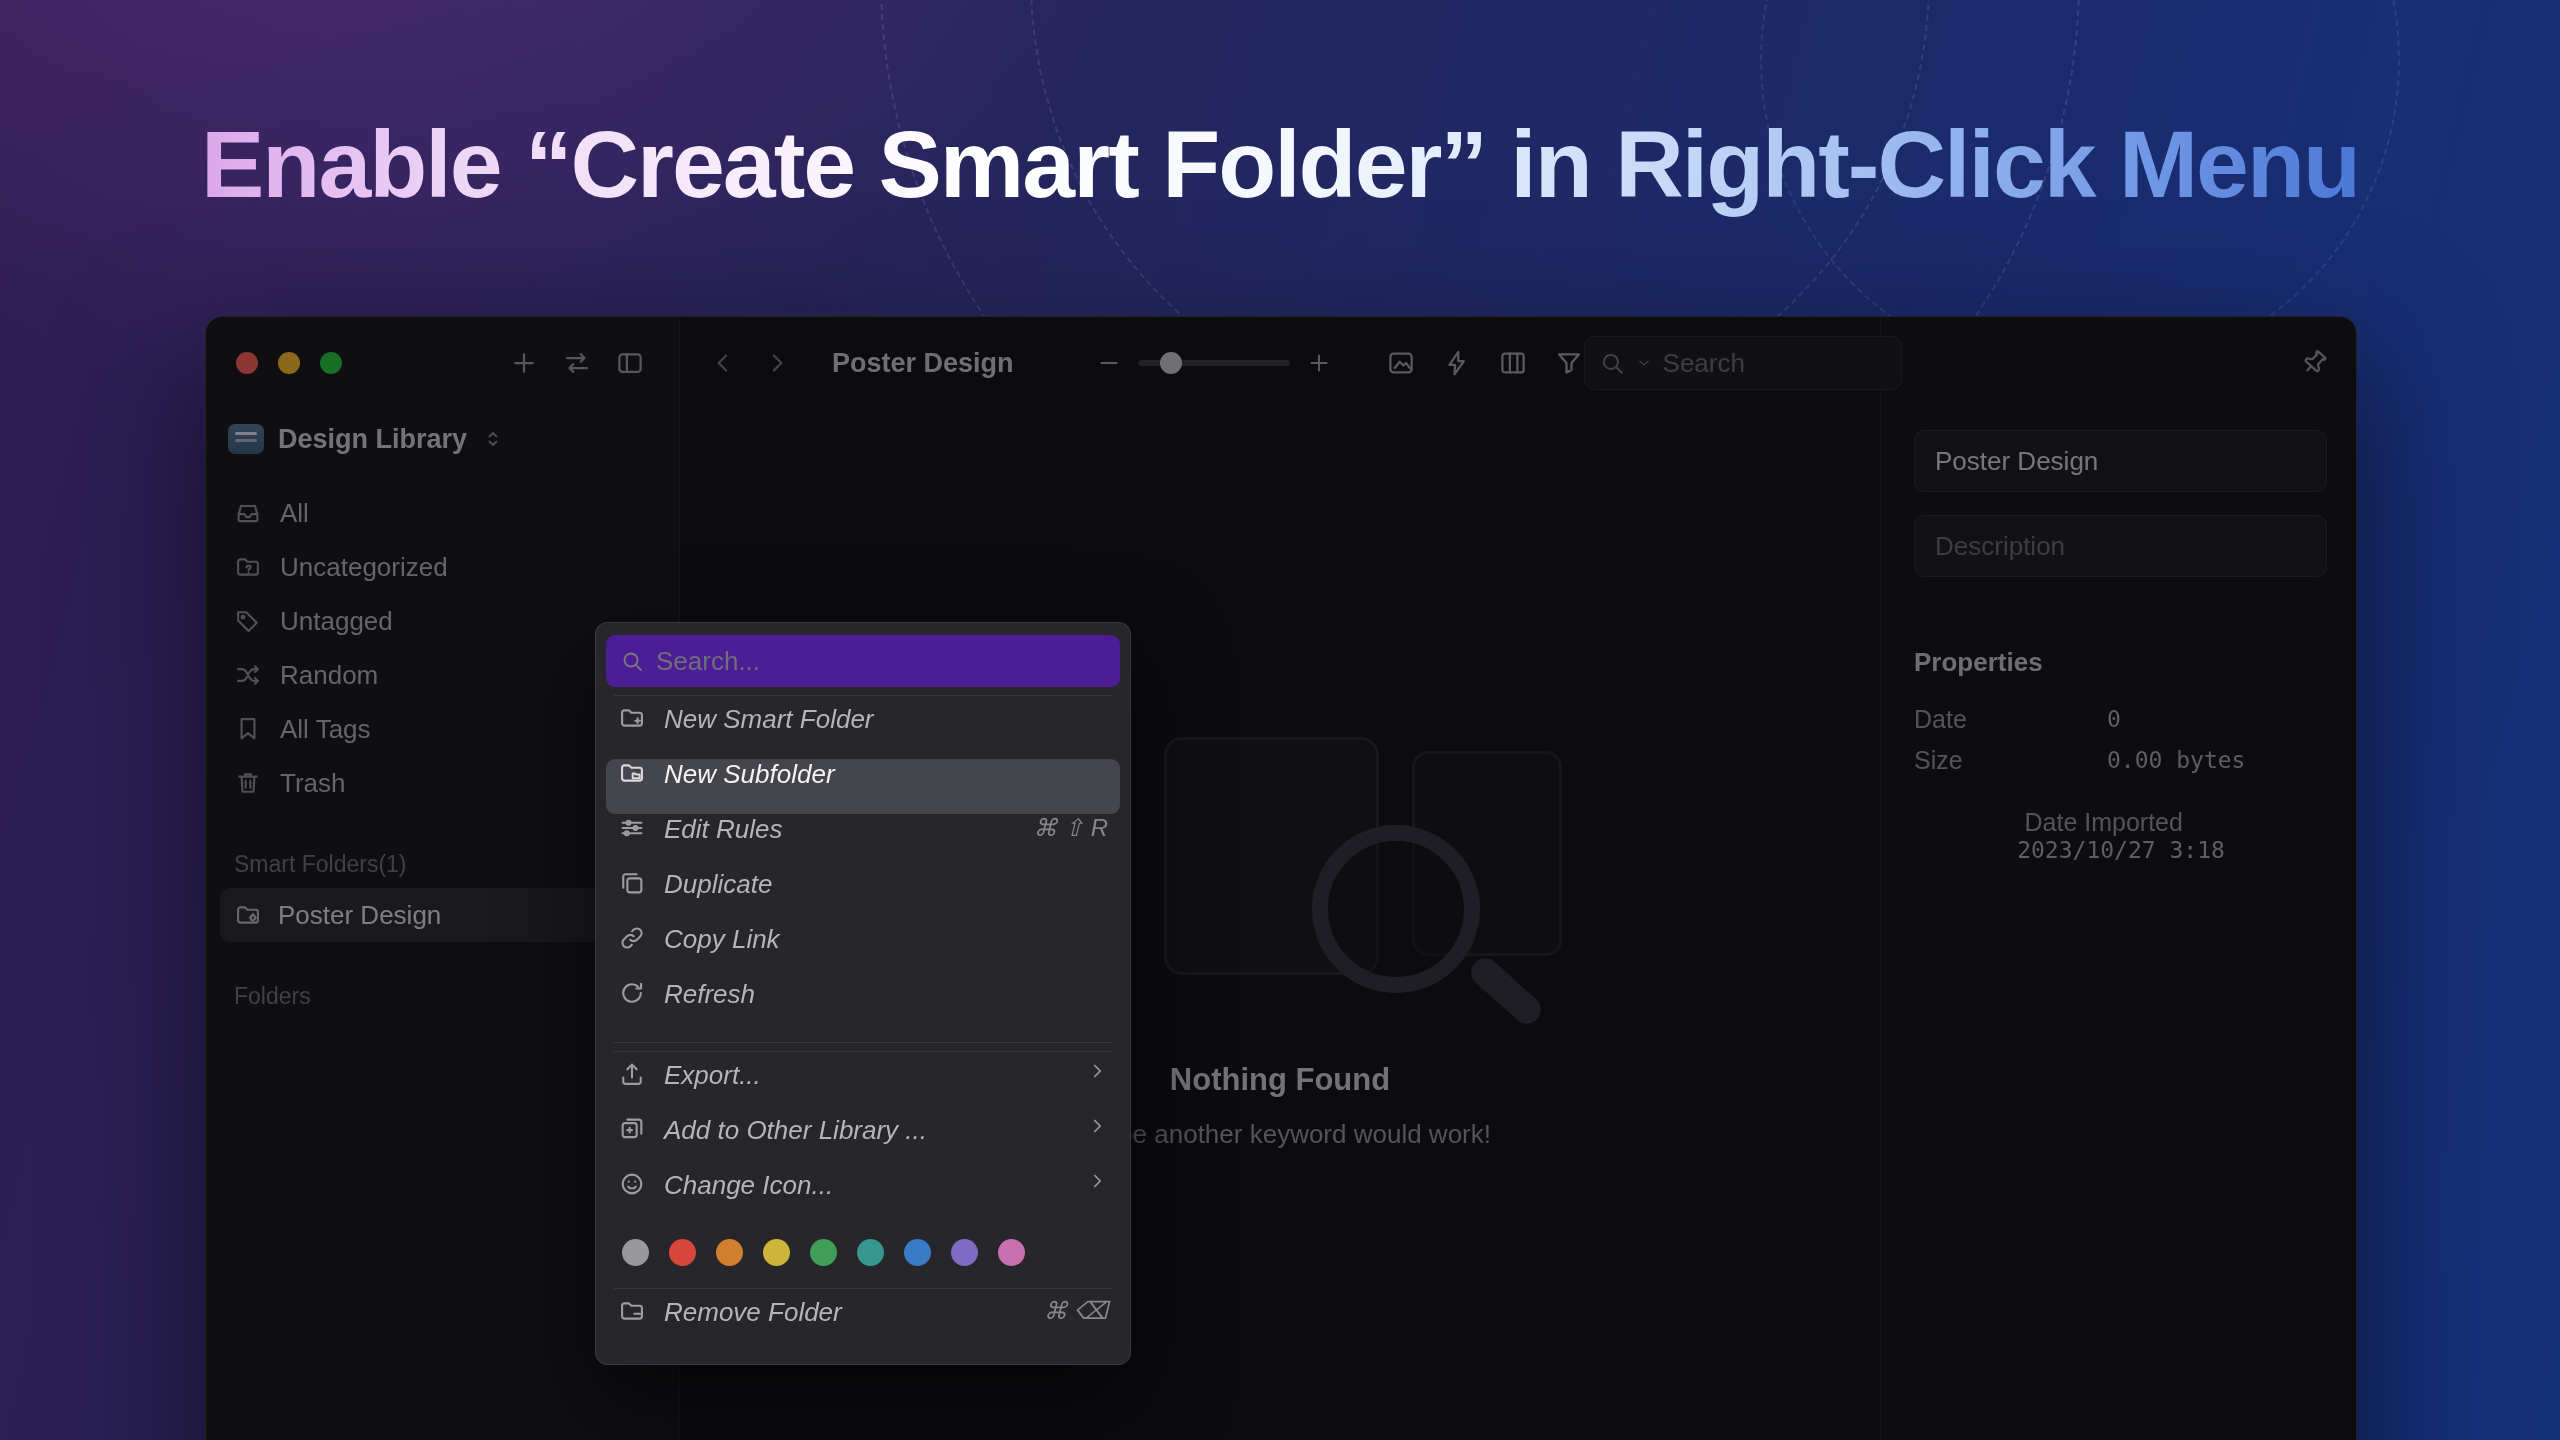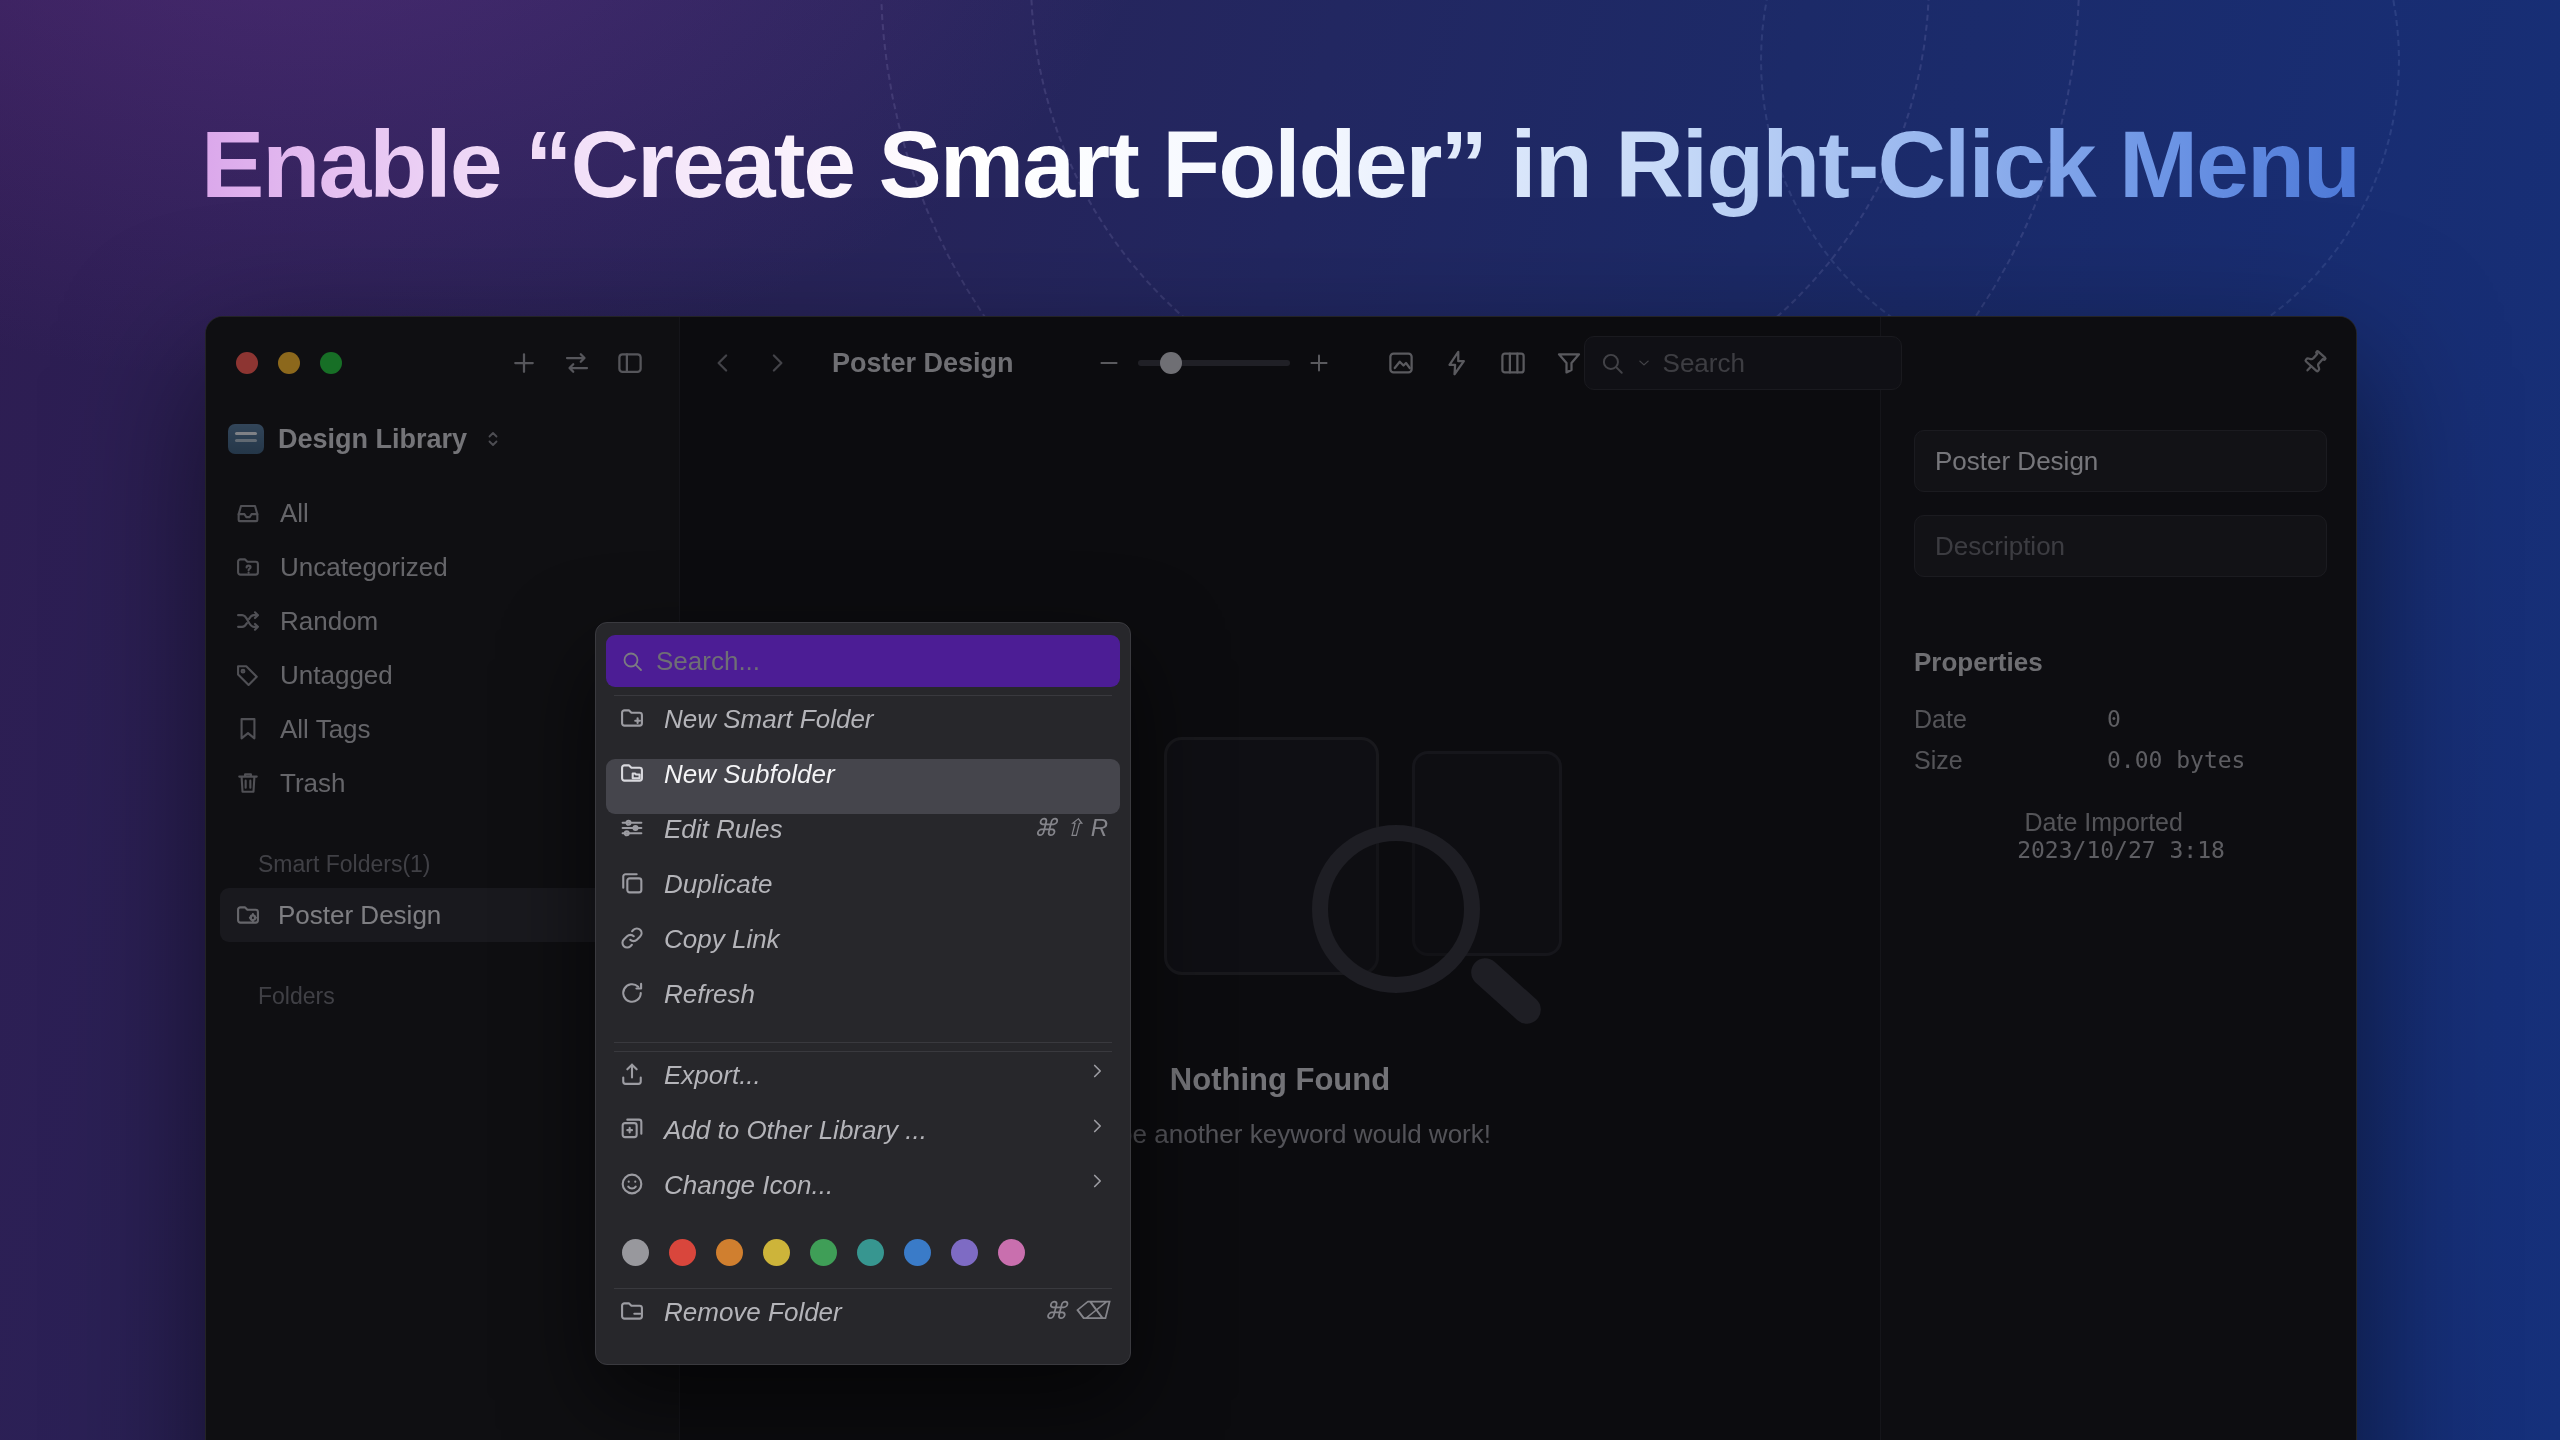--- a/index.html
+++ b/index.html
@@ -56,21 +56,21 @@
   .library-row { position:absolute; left:22px; top:96px; height:52px; display:flex; align-items:center; gap:14px; }
   .lib-badge { width:36px; height:30px; border-radius:7px; background:linear-gradient(180deg,#5a7d9e,#41627f); position:relative; }
   .lib-badge::before { content:""; position:absolute; left:7px; right:7px; top:8px; height:3px; border-radius:2px; background:rgba(255,255,255,0.85); box-shadow:0 7px 0 rgba(255,255,255,0.55); }
   .lib-name { font-size:27px; font-weight:600; color:#d2d2d6; }
   .updown { color:#8b8b90; }
 
   .sb-list { position:absolute; left:0; top:169px; width:100%; }
   .sb-item { height:54px; display:flex; align-items:center; gap:18px; padding-left:28px; font-size:26px; color:#b6b6ba; }
   .sb-item svg { color:#909095; }
 
-  .sb-header { position:absolute; left:28px; font-size:23px; color:#737379;margin-left:24px; }
+  .sb-header { position:absolute; left:28px; font-size:23px; color:#737379; }
   .sb-selected { position:absolute; left:14px; right:20px; top:571px; height:54px; background:#2d2d32; border-radius:9px; display:flex; align-items:center; gap:16px; padding:0 14px; font-size:26px; color:#e3e3e7; }
   .sb-selected svg { color:#b9b9be; }
 
   .illus { position:absolute; left:484px; top:420px; width:390px; height:310px; }
   .card-front { position:absolute; left:0; top:0; width:215px; height:238px; background:#1b1b1f; border:3px solid #2c2c31; border-radius:18px; }
   .card-back { position:absolute; left:248px; top:14px; width:150px; height:205px; background:#18181c; border:3px solid #27272c; border-radius:16px; }
   .glass { position:absolute; left:148px; top:88px; width:168px; height:168px; border:16px solid #35353c; border-radius:50%; background:rgba(22,22,26,0.4); }
   .glass-handle { position:absolute; left:300px; top:240px; width:84px; height:28px; background:#35353c; border-radius:14px; transform:rotate(42deg); }
   .empty-title { position:absolute; left:0; right:0; top:745px; text-align:center; font-size:31px; font-weight:700; color:#cfcfd4; }
   .empty-sub { position:absolute; left:0; right:0; top:802px; text-align:center; font-size:26px; color:#96969c; }
@@ -162,32 +162,32 @@
       <div class="sb-item">
         <svg class="ic" width="28" height="28" viewBox="0 0 24 24">
             <path d="M3.5 7.5c0-1.1.9-2 2-2h4l2 2h7a2 2 0 0 1 2 2v7a2 2 0 0 1-2 2h-13a2 2 0 0 1-2-2v-9z"></path>
             <path d="M10.8 12.4c0-.9.8-1.6 1.7-1.6s1.7.6 1.7 1.5c0 1.1-1.7 1.3-1.7 2.4"></path>
             <path d="M12.5 16.8v.2"></path>
           </svg>
         <span>Uncategorized</span>
       </div>
       <div class="sb-item">
         <svg class="ic" width="28" height="28" viewBox="0 0 24 24">
+            <path d="M3.5 11.5v-7h7l9 9-7 7-9-9z"></path>
+            <circle cx="7.7" cy="8.7" r="1.2"></circle>
+          </svg>
+        <span>Untagged</span>
+      </div>
+      <div class="sb-item">
+        <svg class="ic" width="28" height="28" viewBox="0 0 24 24">
             <path d="M3.5 7H7c5 0 5 10 10 10h3"></path>
             <path d="M3.5 17H7c1.9 0 3.1-1.5 4.1-3.2M12.9 10.2C13.9 8.5 15.1 7 17 7h3"></path>
             <path d="M18 4.5L20.5 7 18 9.5M18 14.5L20.5 17 18 19.5"></path>
           </svg>
         <span>Random</span>
-      </div>
-      <div class="sb-item">
-        <svg class="ic" width="28" height="28" viewBox="0 0 24 24">
-            <path d="M3.5 11.5v-7h7l9 9-7 7-9-9z"></path>
-            <circle cx="7.7" cy="8.7" r="1.2"></circle>
-          </svg>
-        <span>Untagged</span>
       </div>
       <div class="sb-item">
         <svg class="ic" width="28" height="28" viewBox="0 0 24 24">
             <path d="M6.5 3.5h11V20l-5.5-4.5L6.5 20V3.5z"></path>
           </svg>
         <span>All Tags</span>
       </div>
       <div class="sb-item">
         <svg class="ic" width="28" height="28" viewBox="0 0 24 24">
             <path d="M4.5 6.5h15M9.5 6.5V4.5h5v2M6.5 6.5l.8 13h9.4l.8-13"></path>

